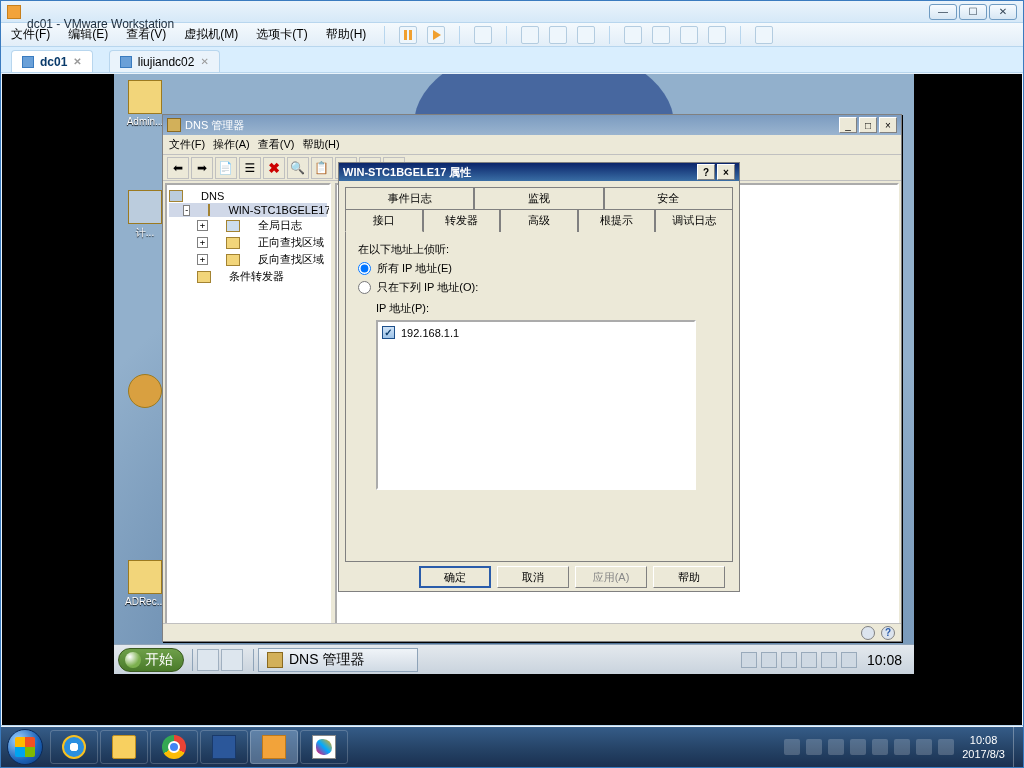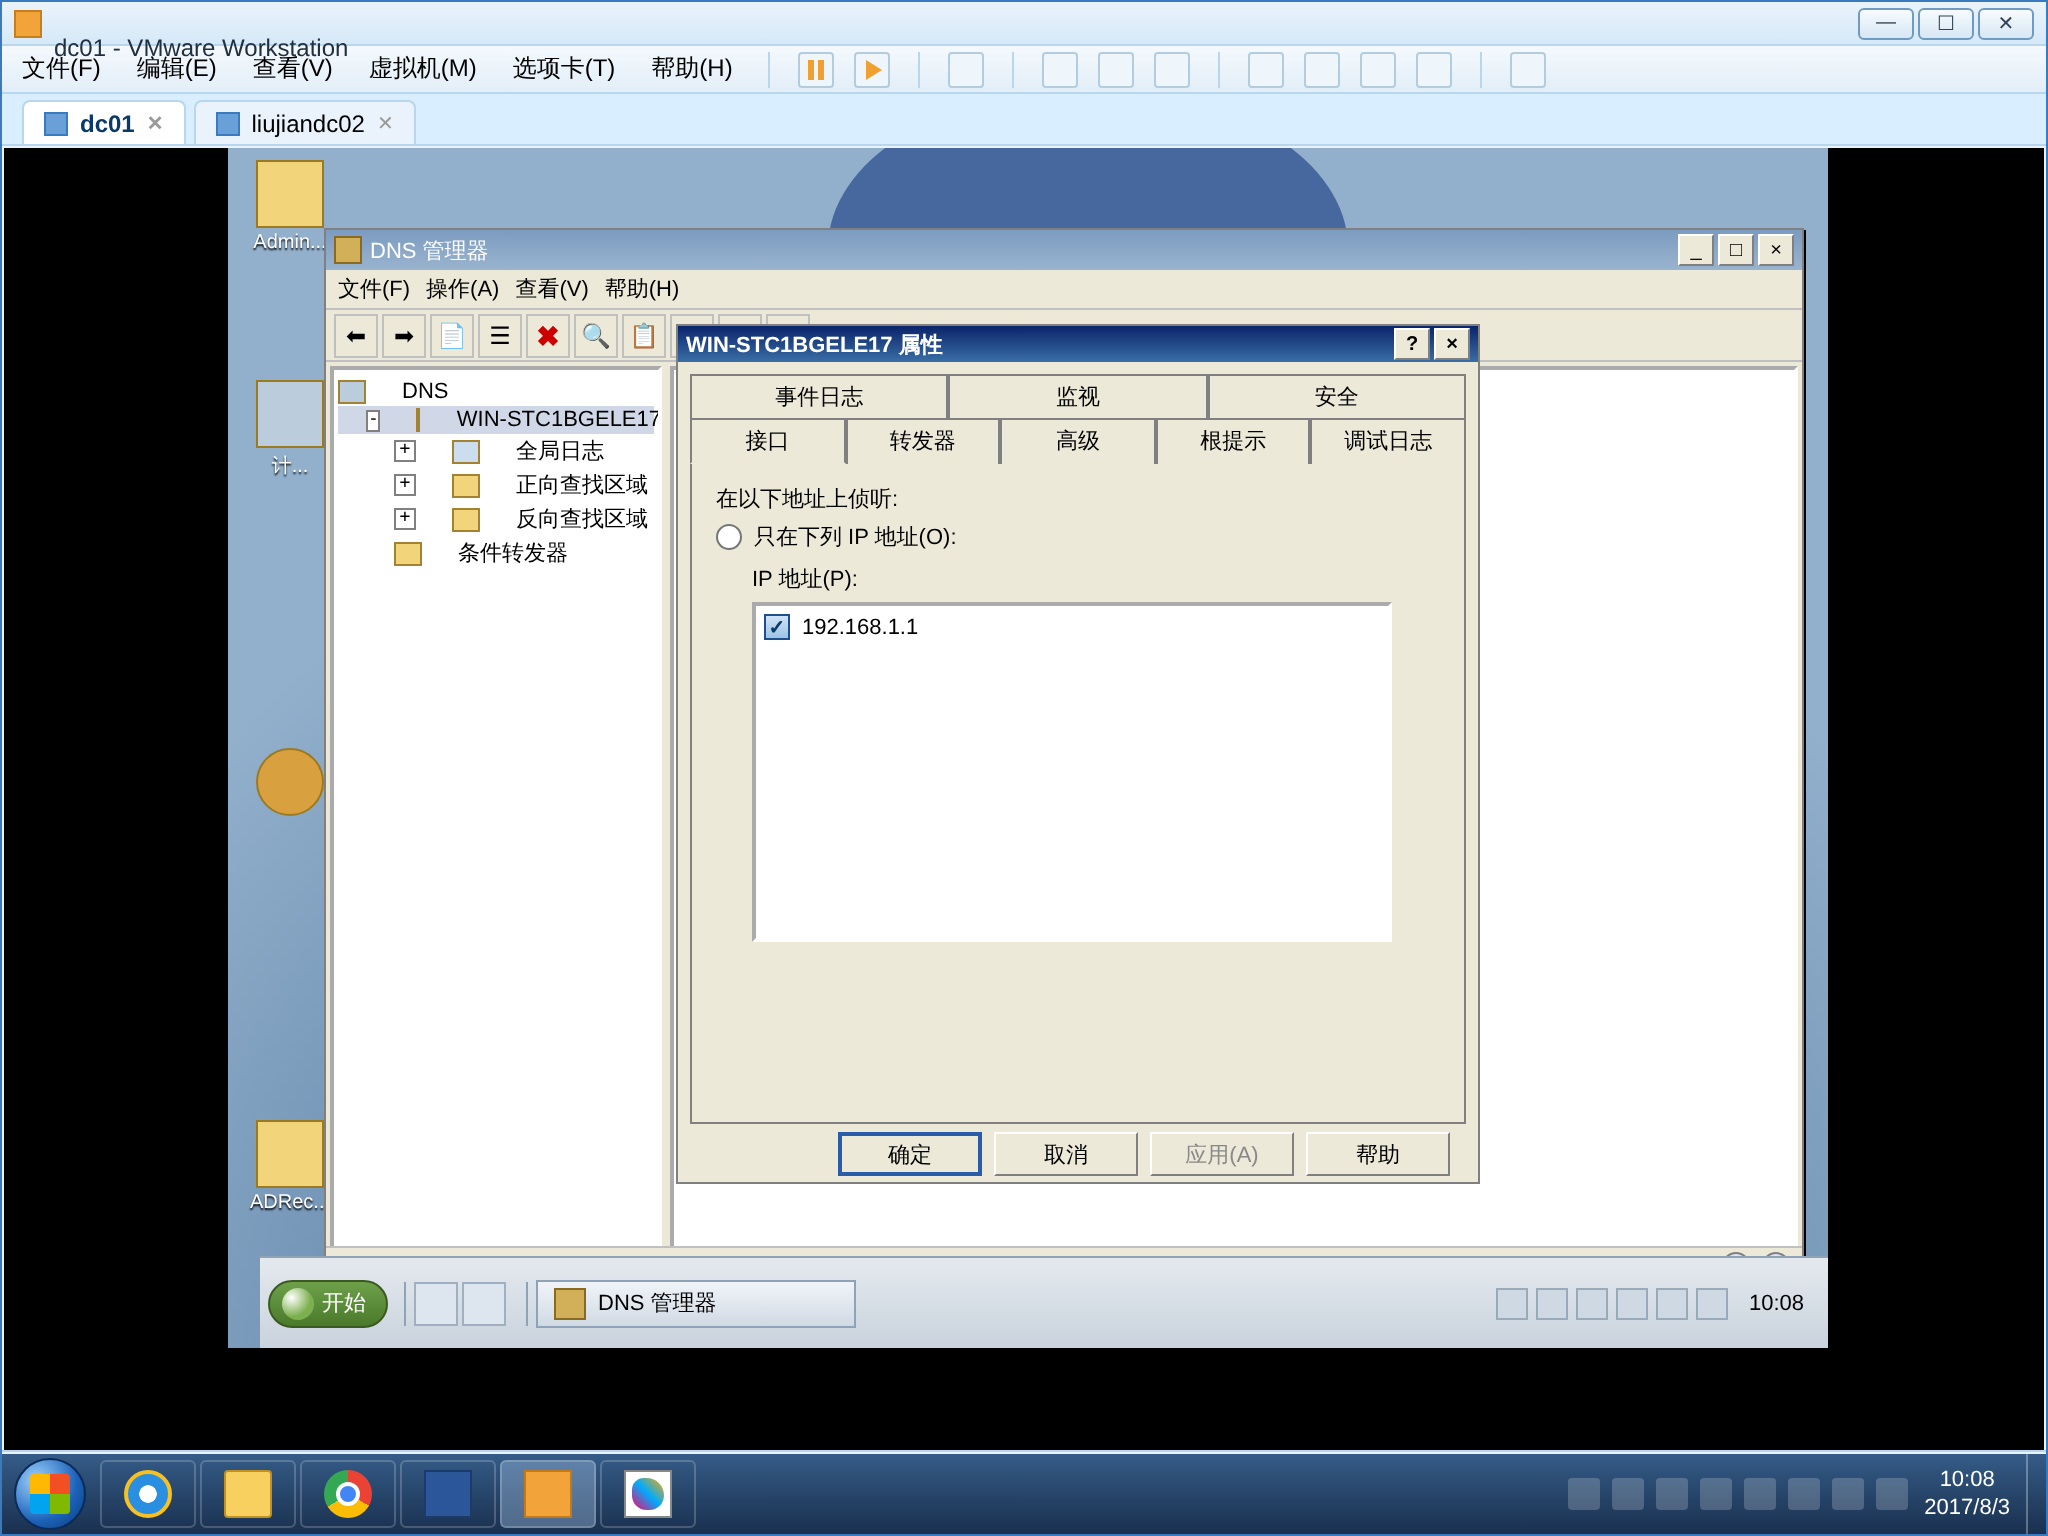--- a/index.html
+++ b/index.html
@@ -13,21 +13,21 @@
 .vmw-wbtns { display: flex; gap: 2px; }
 .vmw-wbtn { width: 28px; height: 16px; border: 1px solid #6f9bc2; border-radius: 3px; background: linear-gradient(#f7fbff,#d7e7f4); display:flex;align-items:center;justify-content:center; font-size:10px; color:#345; }
 .vmw-menubar { height: 24px; background: linear-gradient(#f4f9fd,#e2eef8); display: flex; align-items: center; padding: 0 6px; gap: 10px; border-bottom: 1px solid #b8d6ee; font-size: 12px; }
 .vmw-menubar span { padding: 2px 4px; cursor: default; }
 .vmw-menubar .sep { width: 1px; height: 18px; background: #b8d6ee; margin: 0 4px; }
 .vmw-toolicon { width: 18px; height: 18px; border: 1px solid #b3cce0; border-radius: 2px; background: #eef6fc; display:inline-block; }
 .vmw-toolicon.pause{display:flex;align-items:center;justify-content:center;gap:2px;}
 .vmw-toolicon.pause::before,.vmw-toolicon.pause::after{content:"";width:3px;height:10px;background:#f0a030;display:block;}
 .vmw-toolicon.play{position:relative;}
 .vmw-toolicon.play::before{content:"";position:absolute;left:5px;top:3px;border-left:8px solid #f0a030;border-top:5px solid transparent;border-bottom:5px solid transparent;}
-.vmw-tabstrip { height: 26px; background: #d9eefe; border-bottom: 1px solid #b8d6ee; display: flex; align-items: flex-end; padding-left: 10px; gap: 4px; }
+.vmw-tabstrip { height: 26px; background: #d9eefe; border-bottom: 1px solid #b8d6ee; display: flex; align-items: flex-end; padding-left: 10px; gap: 16px; }
 .vmw-tab { height: 22px; padding: 0 10px; display: flex; align-items: center; gap: 6px; background: #eaf3fb; border: 1px solid #b8d6ee; border-bottom: none; border-radius: 4px 4px 0 0; font-size: 12px; }
 .vmw-tab.active { background: #fff; font-weight: bold; color: #0a3a6a; }
 .vmw-tab .x { font-size: 10px; color:#999; }
 .vmw-tab .ico { width:12px;height:12px;background:#6aa0d8;border:1px solid #3a7bbf; }
 
 .vm-viewport { position: absolute; left: 1px; right: 1px; top: 73px; bottom: 42px; background: #000; }
 .vm-status { position:absolute; left:0; right:0; bottom: 24px; height:18px; background:#eaf3fb; border-top:1px solid #b8d6ee; font-size:11px; padding:2px 8px; display:flex; align-items:center; justify-content:space-between; }
 .vm-status .tray { display:flex; gap:4px; }
 .vm-status .tray .ic { width:14px;height:14px;background:#cfd9e3;border:1px solid #9ab; }
 
@@ -79,21 +79,21 @@
 .iplist-lbl { margin:6px 0 4px 18px; }
 .ipbox { margin-left:18px; width:320px; height:170px; border:2px inset #fff; background:#fff; padding:4px; }
 .ipbox .row { display:flex;align-items:center;gap:6px; }
 .ipbox .row .chk { width:13px;height:13px;border:1px solid #1c4f8b;background:linear-gradient(#cfe3f7,#9ec3e7);display:flex;align-items:center;justify-content:center;color:#0a3a6a;font-size:10px;font-weight:bold; }
 .prop-buttons { display:flex; justify-content:flex-end; gap:6px; padding:4px 8px 0; }
 .btn { min-width:72px; height:22px; background:#ece9d8; border:1px solid #808080; border-top-color:#fff; border-left-color:#fff; font-size:11px; padding:0 6px; }
 .btn.def { border:2px solid #2a5caa; }
 .btn[disabled] { color:#888; }
 
 
-.guest-taskbar { position:absolute; left:16px; right:0; bottom:0; height:46px; background: linear-gradient(#e4e9ee,#c9d3dd); border-top:1px solid #8ea3b8; display:flex; align-items:center; font-size:11px; }
+.guest-taskbar { position:absolute; left:0; right:0; bottom:0; height:30px; background: linear-gradient(#e4e9ee,#c9d3dd); border-top:1px solid #8ea3b8; display:flex; align-items:center; font-size:14px; }
 .gtb-start { height:24px; background: linear-gradient(#6ea04a,#4a7a2a); color:#fff; border-radius:12px; padding:0 10px 0 6px; margin:0 4px; display:flex;align-items:center;gap:4px;border:1px solid #3a5a20; }
 .gtb-start .orb { width:16px;height:16px;background:radial-gradient(circle at 30% 30%,#fff,#7cb04e 60%);border-radius:50%; }
 .gtb-ql { display:flex; gap:2px; margin-right:6px; }
 .gtb-ql .ic { width:22px;height:22px;border:1px solid #a0b0c0;background:#dde6ee; }
 .gtb-task { height:24px; min-width:160px; background:linear-gradient(#f0f4f8,#d0dae4); border:1px solid #8ea3b8; display:flex;align-items:center;gap:6px;padding:0 8px; }
 .gtb-task .ic{width:16px;height:16px;background:#d2b05a;border:1px solid #8a6a20;}
 .gtb-tray { margin-left:auto; display:flex; align-items:center; gap:4px; padding:0 6px; }
 .gtb-tray .ic { width:16px;height:16px;background:#cfd9e3;border:1px solid #9ab; }
 .gtb-clock { padding:0 6px; }
 
@@ -261,20 +261,24 @@
           <div class="tabrow front">
             <div class="tab active">接口</div>
             <div class="tab">转发器</div>
             <div class="tab">高级</div>
             <div class="tab">根提示</div>
             <div class="tab">调试日志</div>
           </div>
           <div class="tabpanel">
             <div>在以下地址上侦听:</div>
             <label class="radio-row">
+                <input type="radio" name="listen" checked="" style="">
+                <span>所有 IP 地址(E)</span>
+              </label>
+            <label class="radio-row">
                 <input type="radio" name="listen" style="">
                 <span>只在下列 IP 地址(O):</span>
               </label>
             <div class="iplist-lbl">IP 地址(P):</div>
             <div class="ipbox">
               <div class="row">
                 <div class="chk">✓</div>
                 <span>192.168.1.1</span>
               </div>
             </div>

